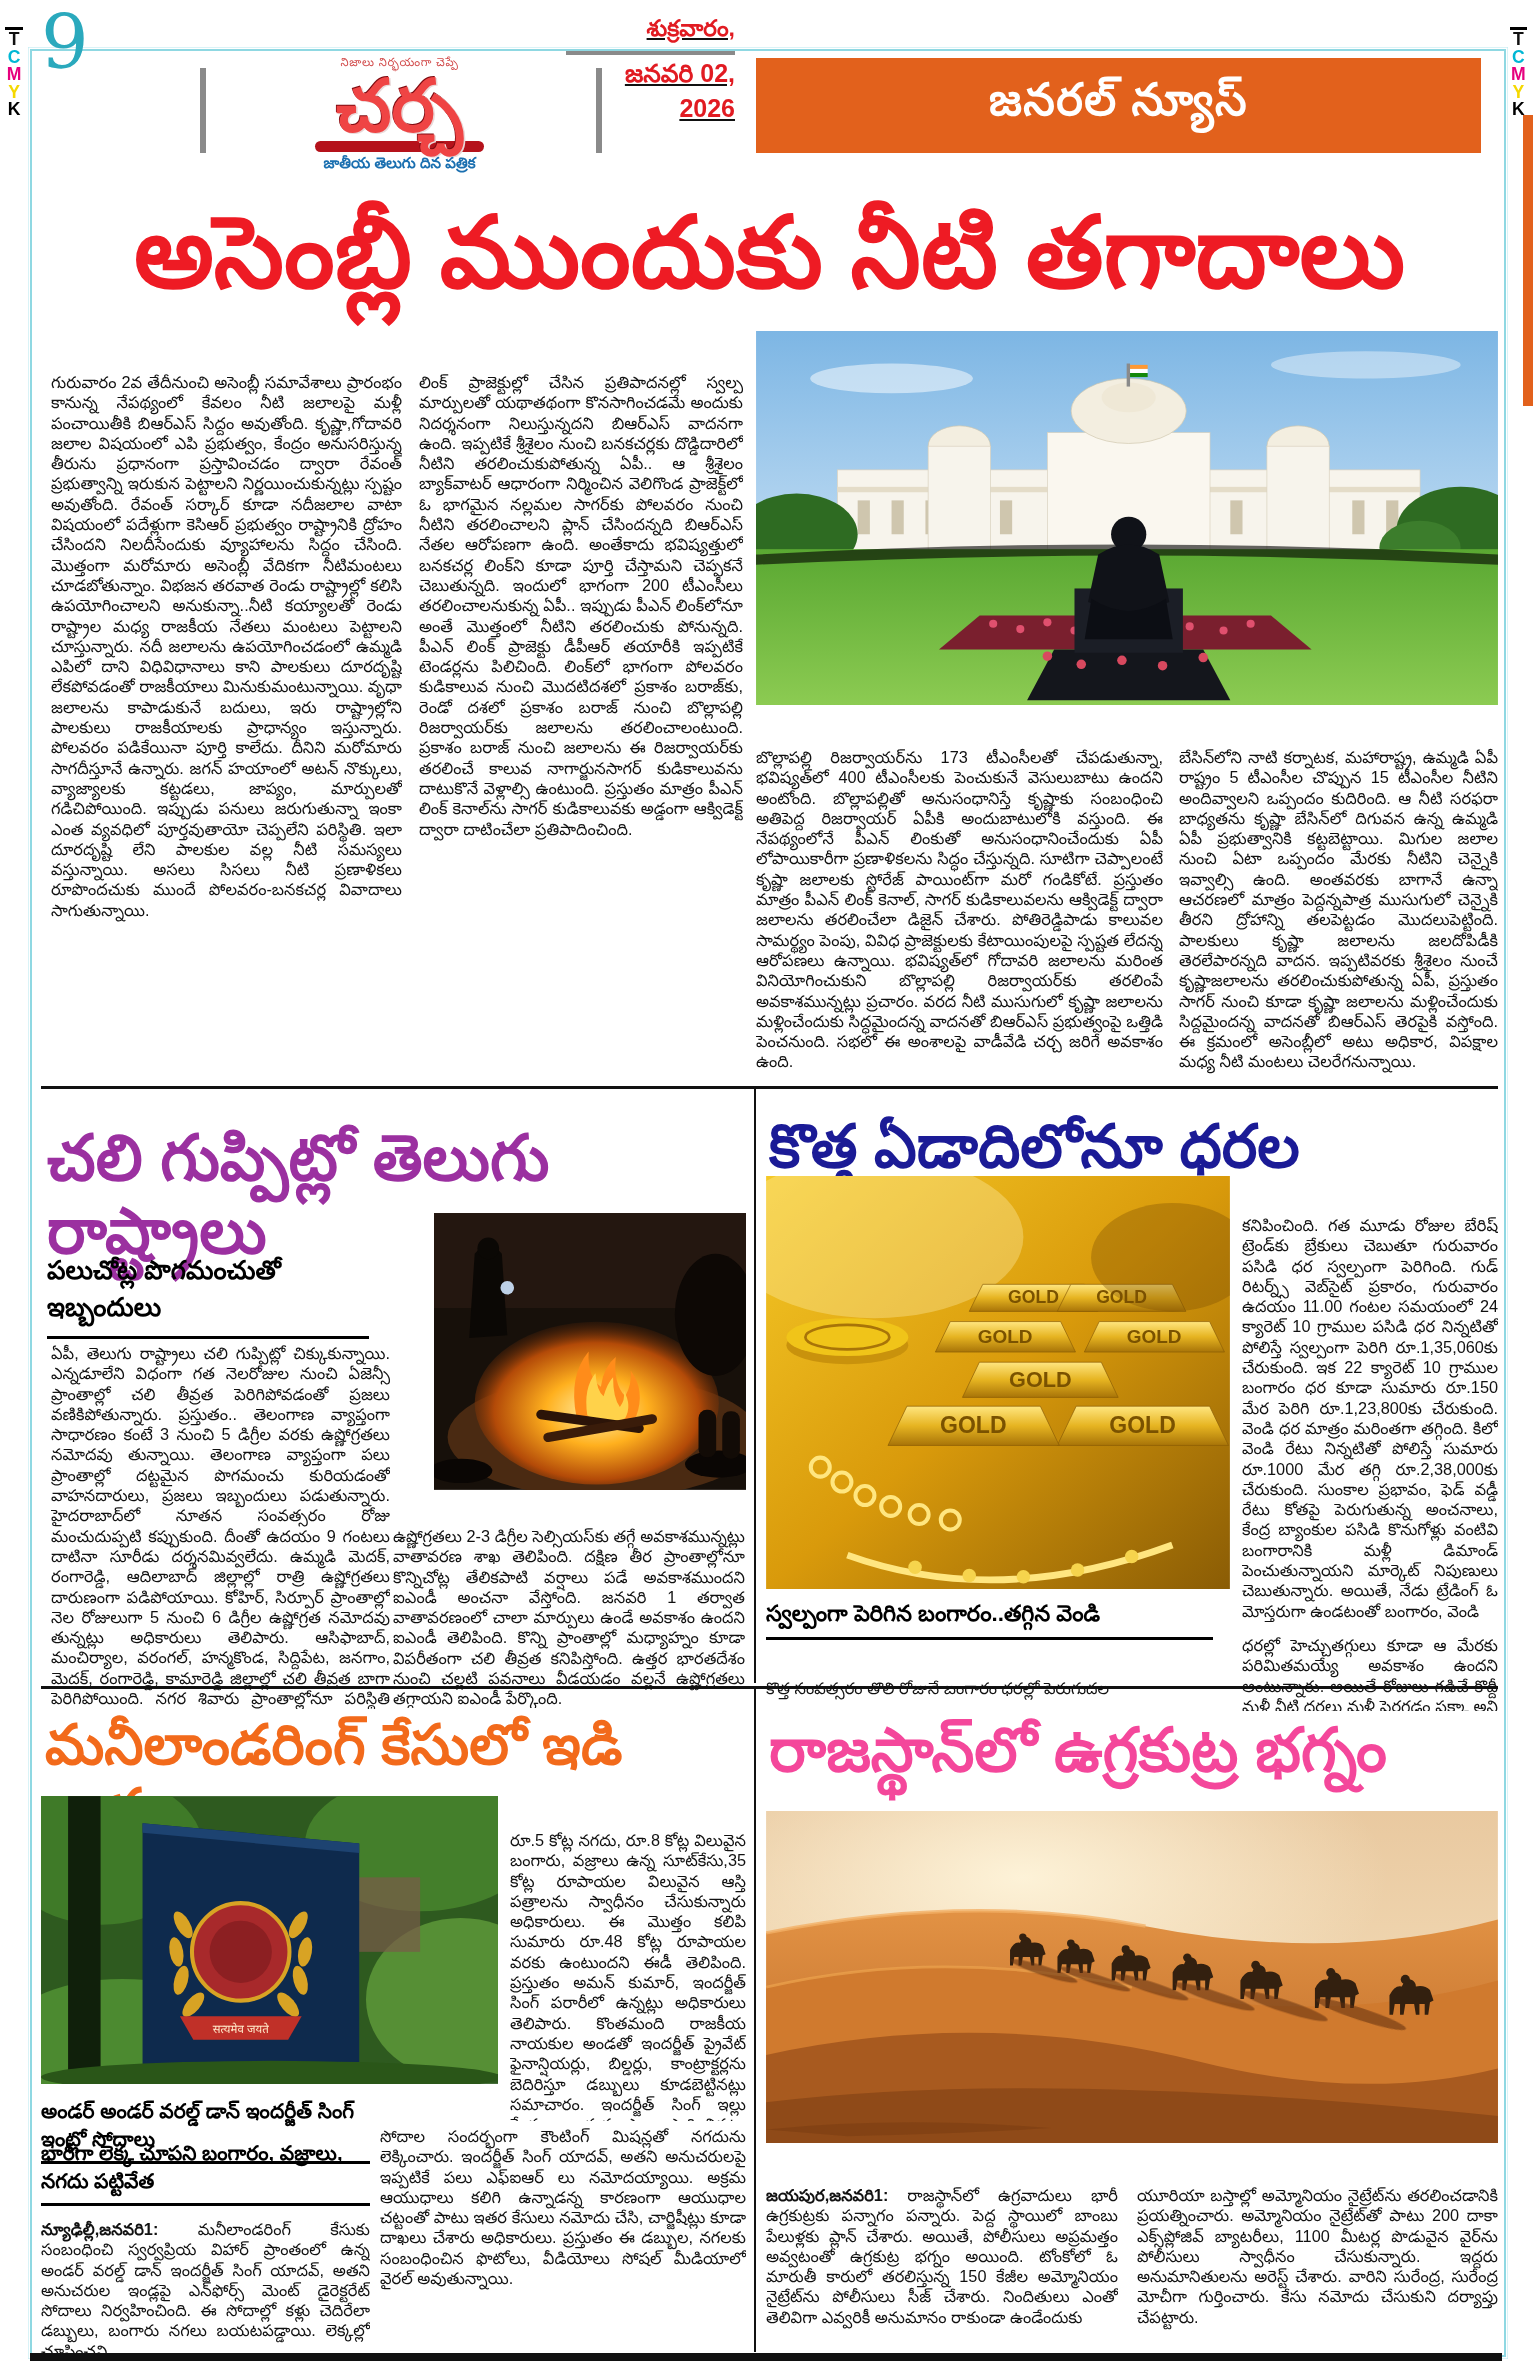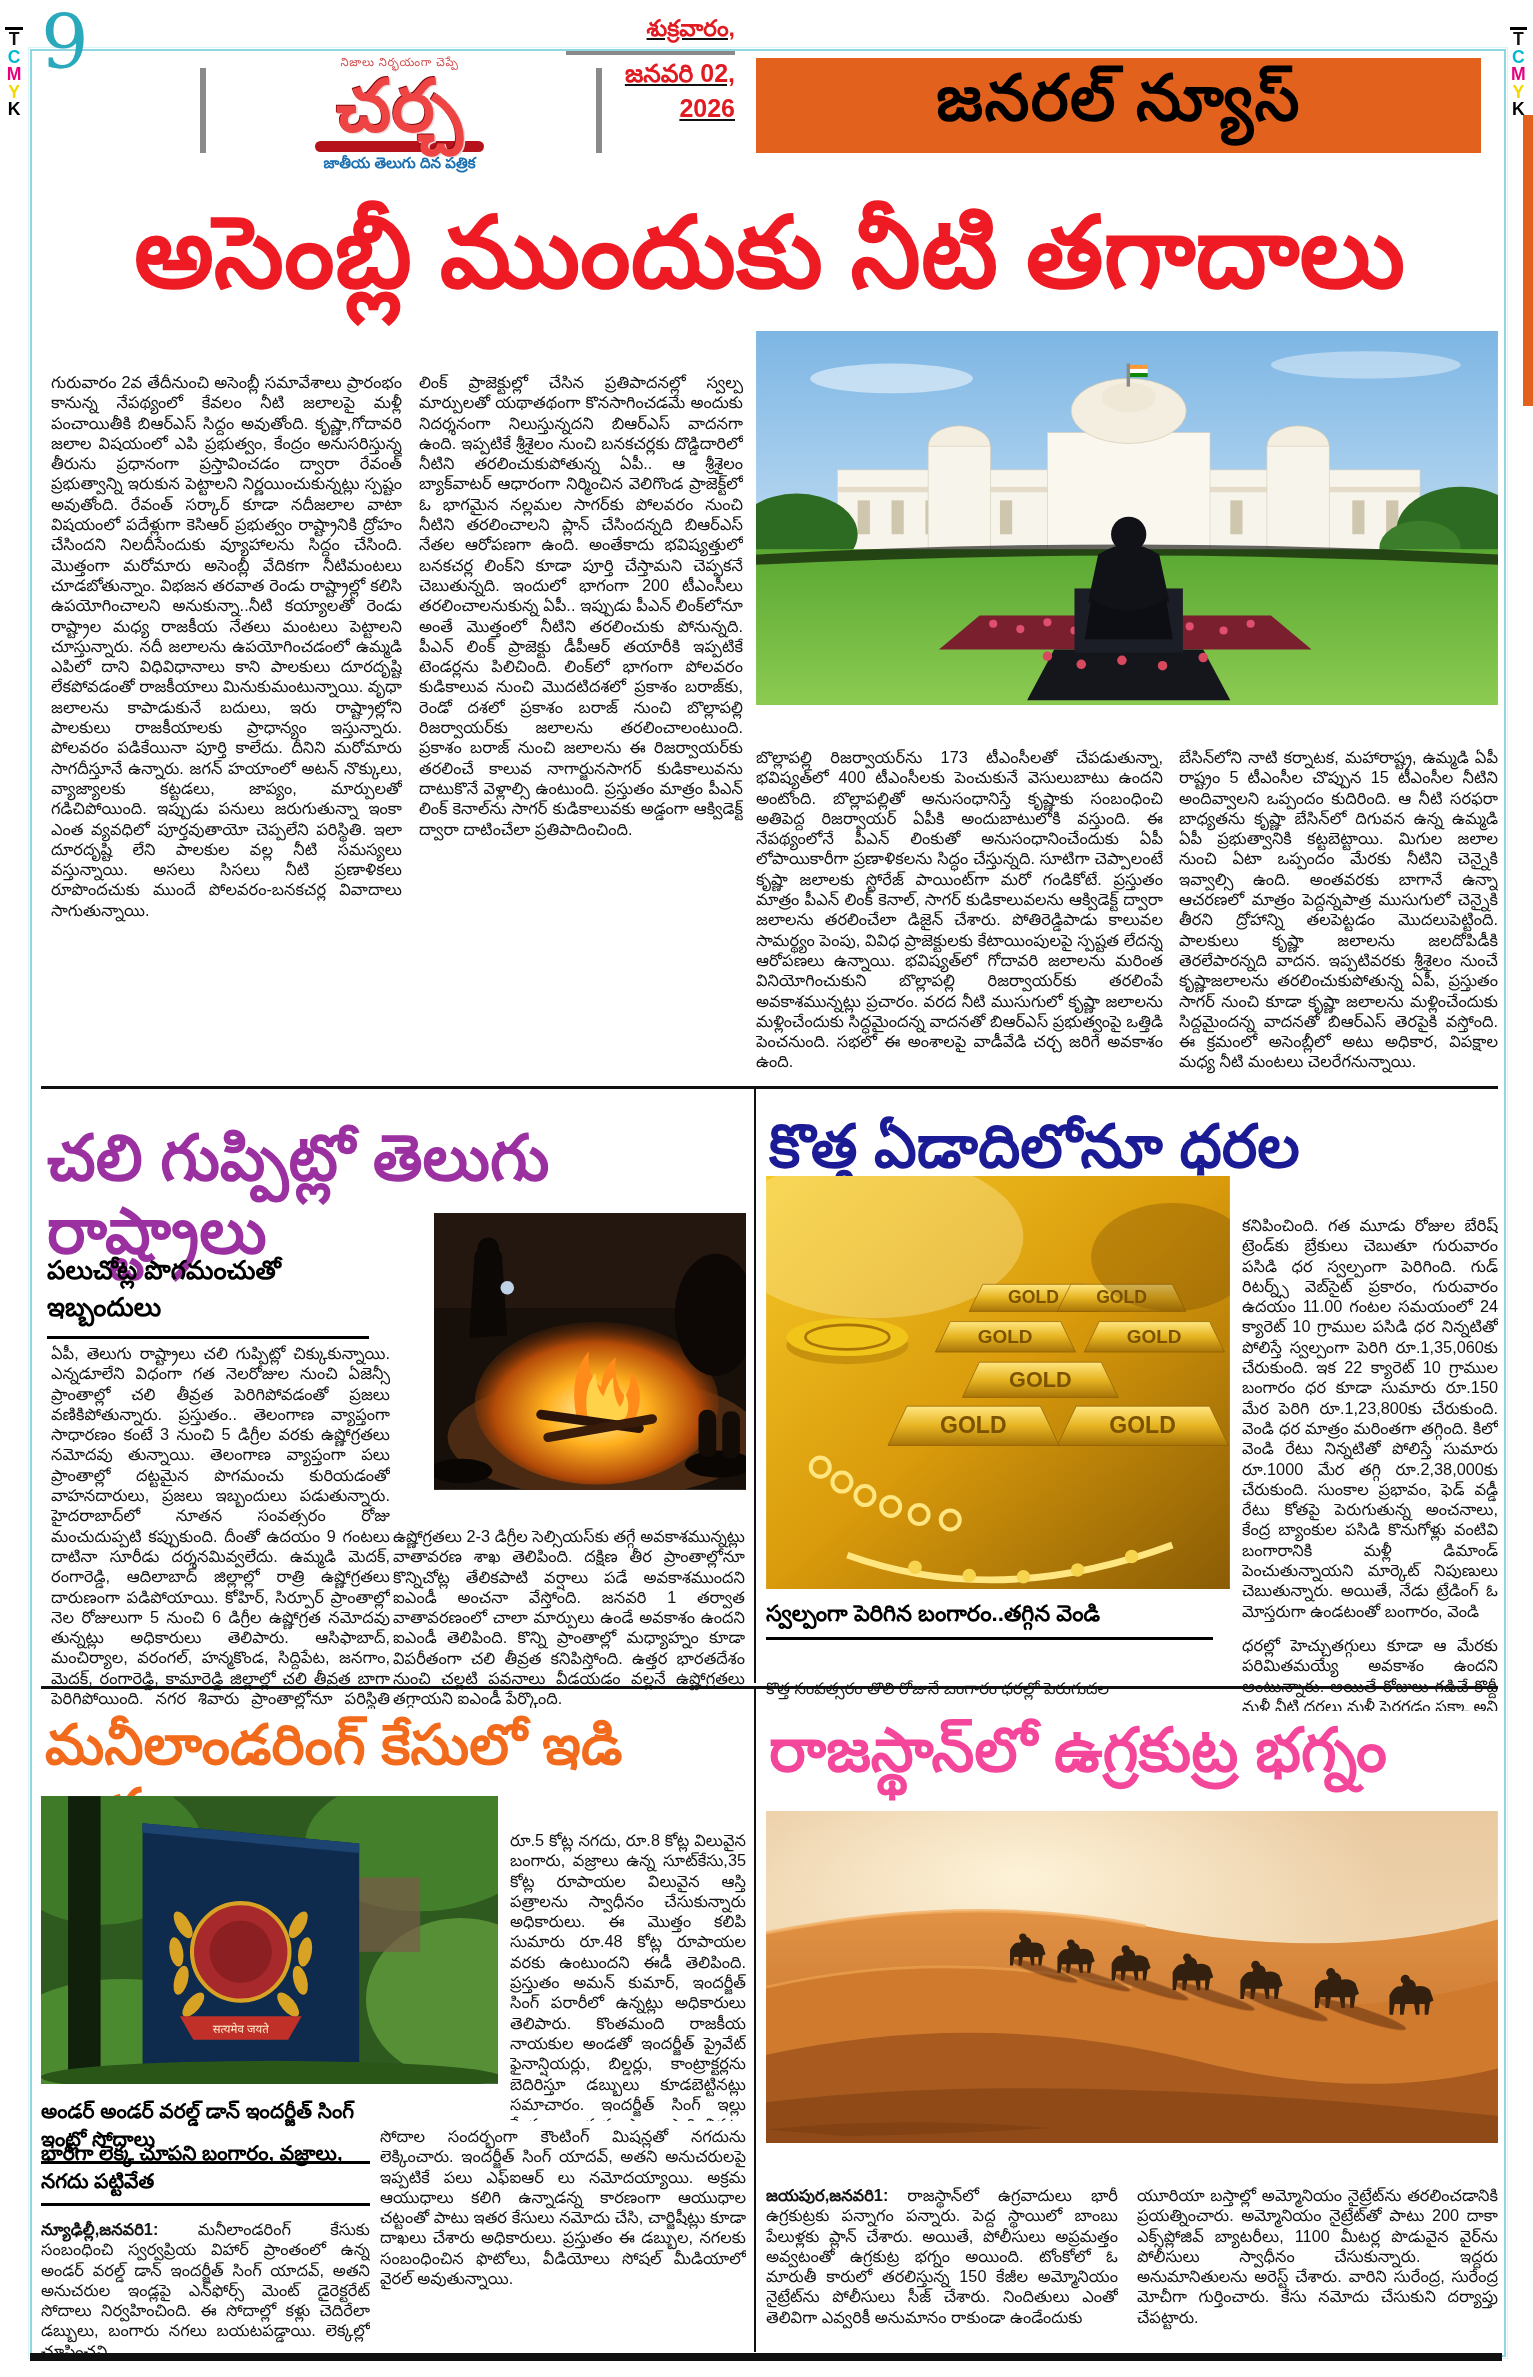--- a/index.html
+++ b/index.html
@@ -23,21 +23,21 @@
   .logo .mast{font-size:73px;line-height:68px;font-weight:bold;color:#ef4444;
               text-shadow:1.4px 1.4px 0 #e9d9d9, -0.7px -0.7px 0 #7d0a10;}
   .logo .ribbon{margin:1.4px auto 0;width:169px;height:11px;background:#b5121b;border-radius:5.4px;}
   .logo .sub{margin-top:2px;font-size:15px;font-weight:bold;color:#1a6fb0;}
   .datebox{position:absolute;left:566px;top:15px;width:169px;text-align:right;text-decoration:underline;}
   .datebox .day{font-size:23px;font-weight:bold;color:#e11b22;}
   .datebox .rule{margin:4.1px 0;height:4.1px;background:#8a8a8a;}
   .datebox .dt{font-size:25px;font-weight:bold;color:#e11b22;}
   .banner{position:absolute;left:756px;top:58px;width:725px;height:95px;background:#e2611c;
           display:flex;align-items:center;justify-content:center;}
-  .banner span{color:#000000;font-size:64px;font-weight:bold;letter-spacing:1.4px;text-align:center;}
+  .banner span{color:#ffffff;font-size:45px;font-weight:bold;letter-spacing:1.4px;text-align:center;}
 
   
   .main-head{position:absolute;left:41px;top:198px;width:1457px;text-align:center;
              font-size:100px;line-height:108px;font-weight:bold;color:#ee1b24;}
   .h-purple{color:#9b30a0;font-size:64px;line-height:73px;font-weight:bold;margin-top:12px;}
   .h-navy{color:#1b1b96;font-size:60px;line-height:68px;font-weight:bold;}
   .h-orange{color:#f26a1b;font-size:56px;line-height:64px;font-weight:bold;}
   .h-pink{color:#f4479b;font-size:61px;line-height:69px;font-weight:bold;}
 
   .body-txt{font-size:16.3px;line-height:20.3px;text-align:justify;overflow:hidden;margin-top:30px;}

